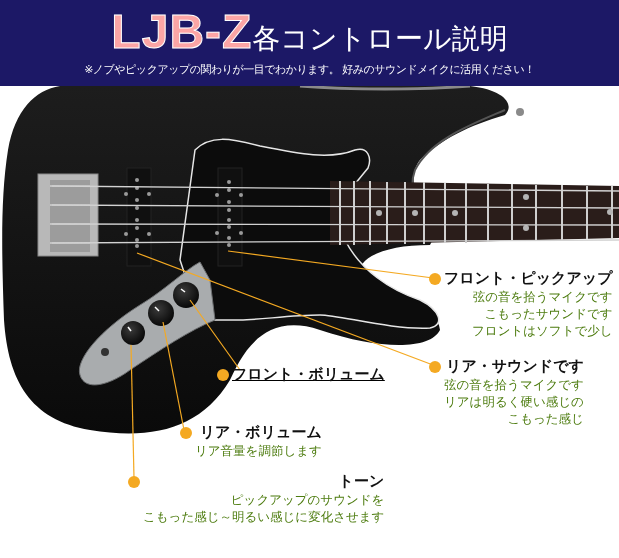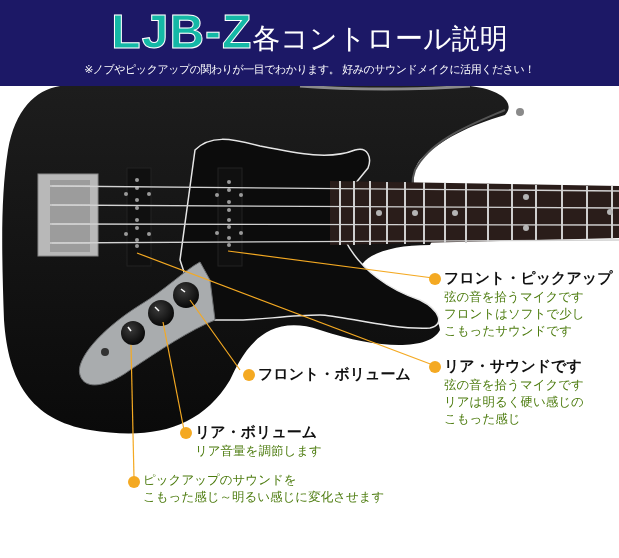--- a/index.html
+++ b/index.html
@@ -1,23 +1,23 @@
 <!DOCTYPE html>
 <html><head>
 <meta charset="utf-8">
 <style>
   html, body { margin: 0; padding: 0; }
   body { width: 619px; height: 558px; background: #ffffff; overflow: hidden; position: relative; font-family: "DejaVu Sans", sans-serif; }
   .header { position: absolute; left: 0; top: 0; width: 619px; height: 86px; background: #1c1866; }
   .title-row { position: absolute; left: 0; top: 4px; width: 619px; text-align: center; white-space: nowrap; }
-  .model { font-family: "Liberation Sans", sans-serif; font-weight: bold; font-size: 48px; color: #14b8a6; letter-spacing: 1px; vertical-align: baseline; -webkit-text-stroke: 1px #ffffff; }
+  .model { font-family: "Liberation Sans", sans-serif; font-weight: bold; font-size: 48px; color: #fca5a5; letter-spacing: 1px; vertical-align: baseline; -webkit-text-stroke: 1px #ffffff; }
   .title-ja { font-family: "DejaVu Sans", sans-serif; font-size: 28px; color: #ffffff; margin-left: 0; font-weight: normal; vertical-align: baseline; }
   .subtitle { position: absolute; left: 0; top: 62px; width: 619px; text-align: center; color: #ffffff; font-size: 11px; white-space: nowrap; letter-spacing: -0.5px; }
   .scene { position: absolute; left: 0; top: 86px; width: 619px; height: 472px; }
-  .callout { position: absolute; }
+  .callout { position: absolute; text-align: right; }
   .callout .dot { position: absolute; width: 12px; height: 12px; border-radius: 50%; background: #f4a922; left: -15px; top: 5px; }
   .callout .ttl { font-weight: bold; font-size: 15px; color: #111111; white-space: nowrap; line-height: 20px; }
   .callout .desc { font-size: 12.5px; color: #4d7c0f; line-height: 17px; white-space: nowrap; }
 </style>
 </head>
 <body>
 
 <div class="header">
   <div class="title-row">
     <span class="model">LJB-Z</span><span class="title-ja">各コントロール説明</span>
@@ -141,40 +141,41 @@
       <line x1="163" y1="322" x2="184" y2="430"></line>
       <line x1="131" y1="345" x2="134" y2="478"></line>
     </g>
   </svg>
 </div>
 
 <div class="callout" style="left:444px; top:268px;">
   <span class="dot"></span>
   <div class="ttl">フロント・ピックアップ</div>
   <div class="desc">弦の音を拾うマイクです</div>
+  <div class="desc">こもったサウンドです</div>
   <div class="desc">フロントはソフトで少し</div>
-  <div class="desc">こもったサウンドです</div>
 </div>
 
 <div class="callout" style="left:444px; top:356px;">
   <span class="dot"></span>
   <div class="ttl">リア・サウンドです</div>
   <div class="desc">弦の音を拾うマイクです</div>
   <div class="desc">リアは明るく硬い感じの</div>
   <div class="desc">こもった感じ</div>
 </div>
 
-<div class="callout" style="left:258px; top:364px;">
+<div class="callout" style="left:232px; top:364px;text-decoration:underline;">
   <span class="dot"></span>
   <div class="ttl">フロント・ボリューム</div>
 </div>
 
 <div class="callout" style="left:195px; top:422px;">
   <span class="dot"></span>
   <div class="ttl">リア・ボリューム</div>
   <div class="desc">リア音量を調節します</div>
 </div>
 
 <div class="callout" style="left:143px; top:471px;">
   <span class="dot"></span>
+  <div class="ttl">トーン</div>
   <div class="desc">ピックアップのサウンドを</div>
   <div class="desc">こもった感じ～明るい感じに変化させます</div>
 </div>
 
 </body></html>

